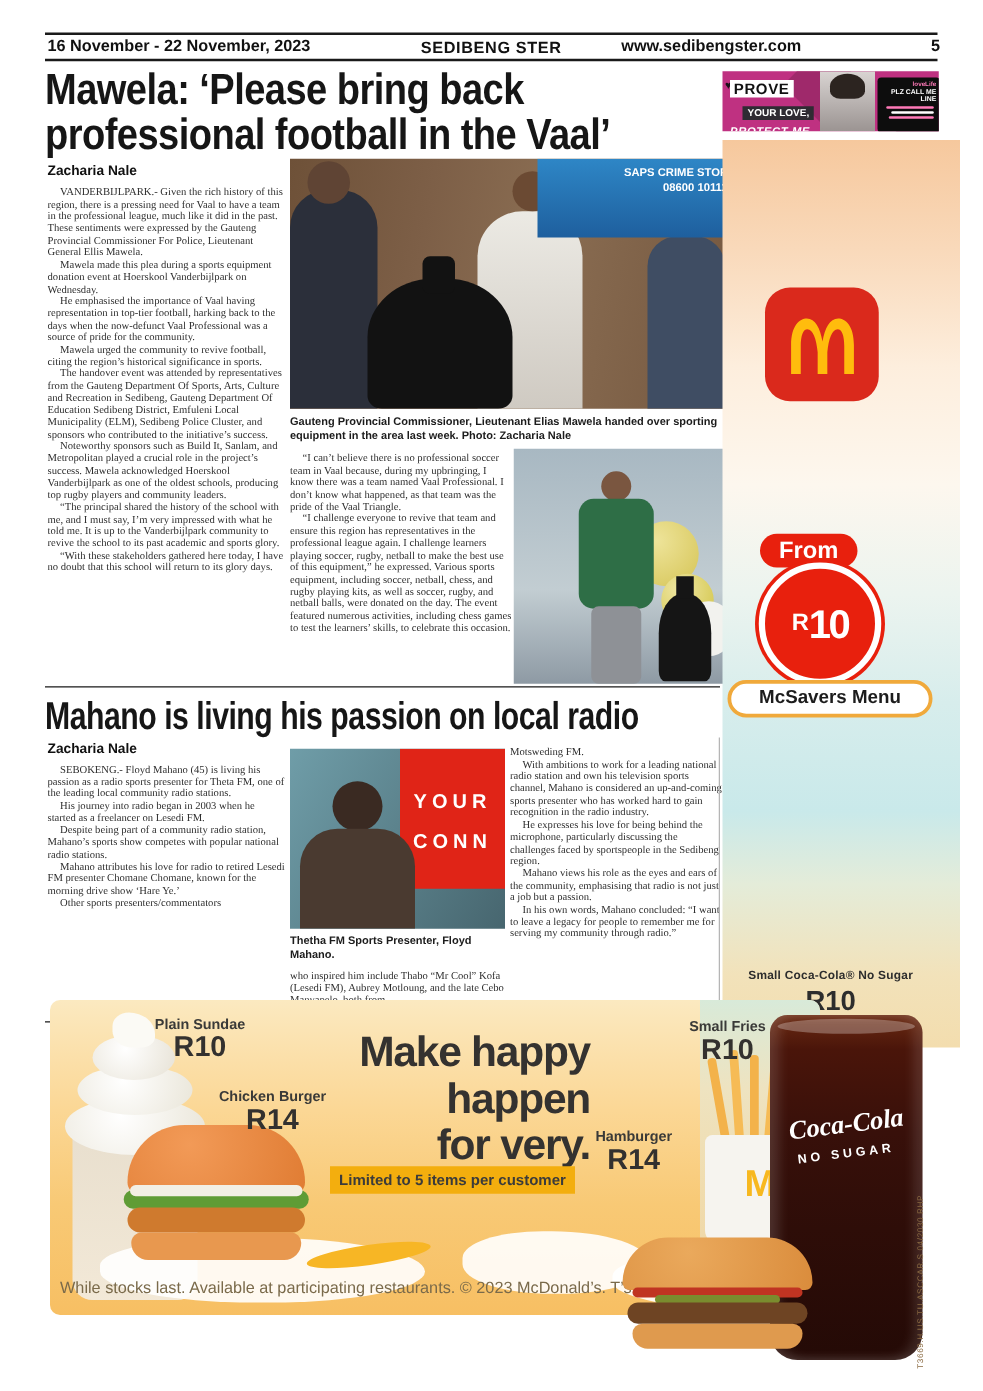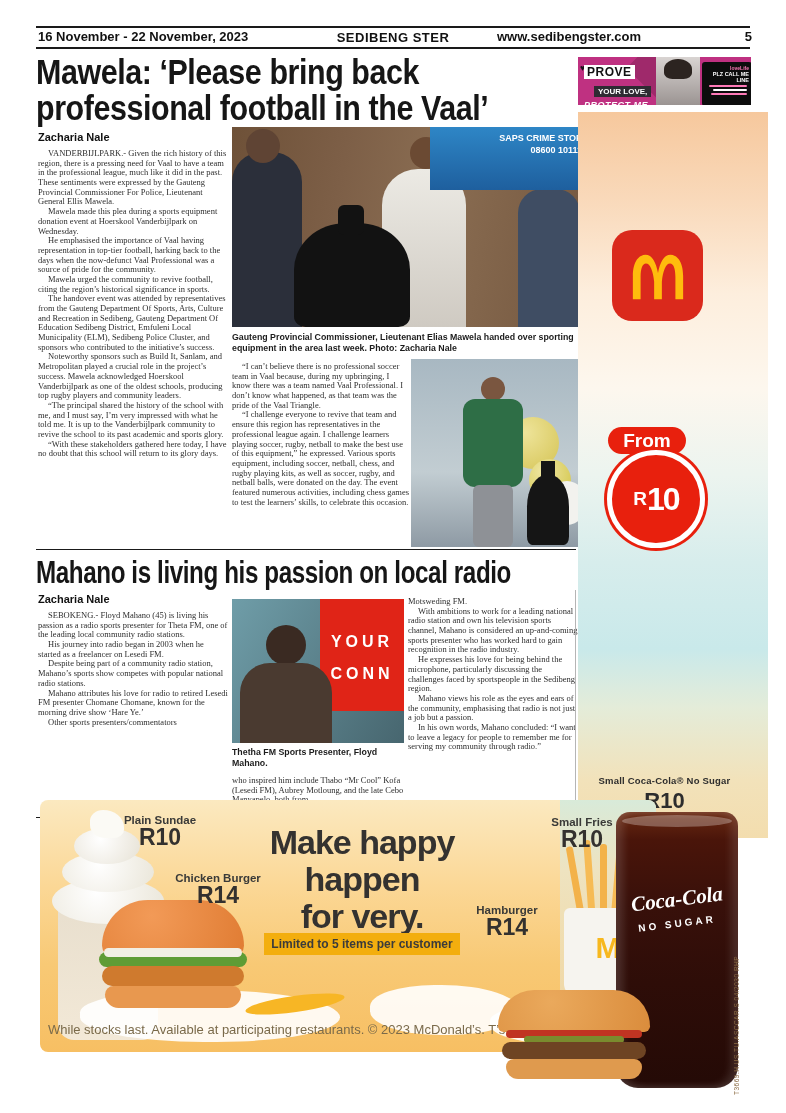--- a/index.html
+++ b/index.html
@@ -41,21 +41,21 @@
   .mcsavers{background:#fff;border:3px solid #f0a93b;border-radius:15px;text-align:center;
             font-weight:800;font-size:15px;color:#1c1c1c;line-height:22px}
   .coke-lbl{font-size:9.5px;font-weight:800;color:#2d2d2d;text-align:center;letter-spacing:.2px}
   .coke-price{font-size:22px;font-weight:800;color:#2d2d2d;text-align:center}
   
   .bot-ad{background:linear-gradient(180deg,#fbe9c0 0%,#fbd795 35%,#f8c975 65%,#f7bf63 100%);
           border-radius:8px;overflow:hidden}
   .sand{background:linear-gradient(180deg,#d8ead9 0%,#eee3c0 28%,#f0dcae 60%,#eed3a2 100%)}
   .item-name{font-size:11.5px;font-weight:800;color:#3a3a38;text-align:center;white-space:nowrap}
   .item-price{font-size:23px;font-weight:800;color:#33312f;text-align:center;line-height:1}
-  .mh-line{font-size:34px;font-weight:800;color:#343230;letter-spacing:-1px;text-align:center;line-height:37px}
+  .mh-line{font-size:34px;font-weight:800;color:#343230;letter-spacing:-1px;text-align:right;line-height:37px}
   .limit{display:inline-block;background:#f3ae0e;color:#3b3b3b;font-weight:800;font-size:12px;
          padding:4px 7px;white-space:nowrap}
   .fineprint{font-size:13px;color:#7a6a4a;white-space:nowrap}
   .paper{background:rgba(255,255,255,.9);border-radius:45% 55% 50% 50%}
   .swoosh{background:#f7b625;border-radius:50%;transform:rotate(-8deg)}
   
   .glass{background:linear-gradient(180deg,#6b2a12 0%,#4a150a 10%,#38100a 34%,#2e0d08 62%,#240a06 100%);
          border-radius:14px 14px 22px 22px;
          box-shadow:inset 7px 0 9px rgba(255,255,255,.14),inset -7px 0 9px rgba(255,255,255,.12)}
   .glass-rim{background:rgba(255,255,255,.28);border-radius:50%}
@@ -180,20 +180,21 @@
   <div class="abs mcd-logo" style="left:34px;top:118px;width:91px;height:91px">
     <svg width="58" height="50" viewBox="0 0 120 100">
       <path fill="#FFBC0D" d="M8 98 V50 C8 18 22 6 34 6 C48 6 56 22 60 44 C64 22 72 6 86 6 C98 6 112 18 112 50 V98 H96 V52 C96 34 92 24 85 24 C76 24 70 40 68 62 V98 H52 V62 C50 40 44 24 35 24 C28 24 24 34 24 52 V98 Z"></path>
     </svg>
   </div>
   <div class="abs from-pill" style="left:30px;top:315px;width:78px;height:27px">From</div>
   <div class="abs price-circle" style="left:29px;top:338px;width:88px;height:88px">
     <span style="font-size:19px;font-weight:800">R</span>
       <span style="font-size:32px;font-weight:800;letter-spacing:-2px">10</span>
   </div>
+  <div class="abs mcsavers" style="left:4px;top:432px;width:158px;height:24px">McSavers Menu</div>
   <div class="abs coke-lbl" style="left:0;top:663px;width:173px">Small Coca-Cola® No Sugar</div>
   <div class="abs coke-price" style="left:0;top:676px;width:173px">R10</div>
 </div>
 
 <div class="abs bot-ad" style="left:40px;top:800px;width:616px;height:252px">
   <div class="abs sand" style="left:520px;top:0;width:190px;height:252px"></div>
 
   <div class="abs" style="left:2px;top:8px;width:150px;height:240px">
     <div class="abs" style="left:16px;top:92px;width:100px;height:140px;background:linear-gradient(#e6e0d5,#f2ede4);border-radius:8px 8px 16px 16px;opacity:.9"></div>
     <div class="abs" style="left:10px;top:70px;width:112px;height:46px;background:radial-gradient(circle at 40% 30%,#ffffff,#e9e5d8);border-radius:50%"></div>

